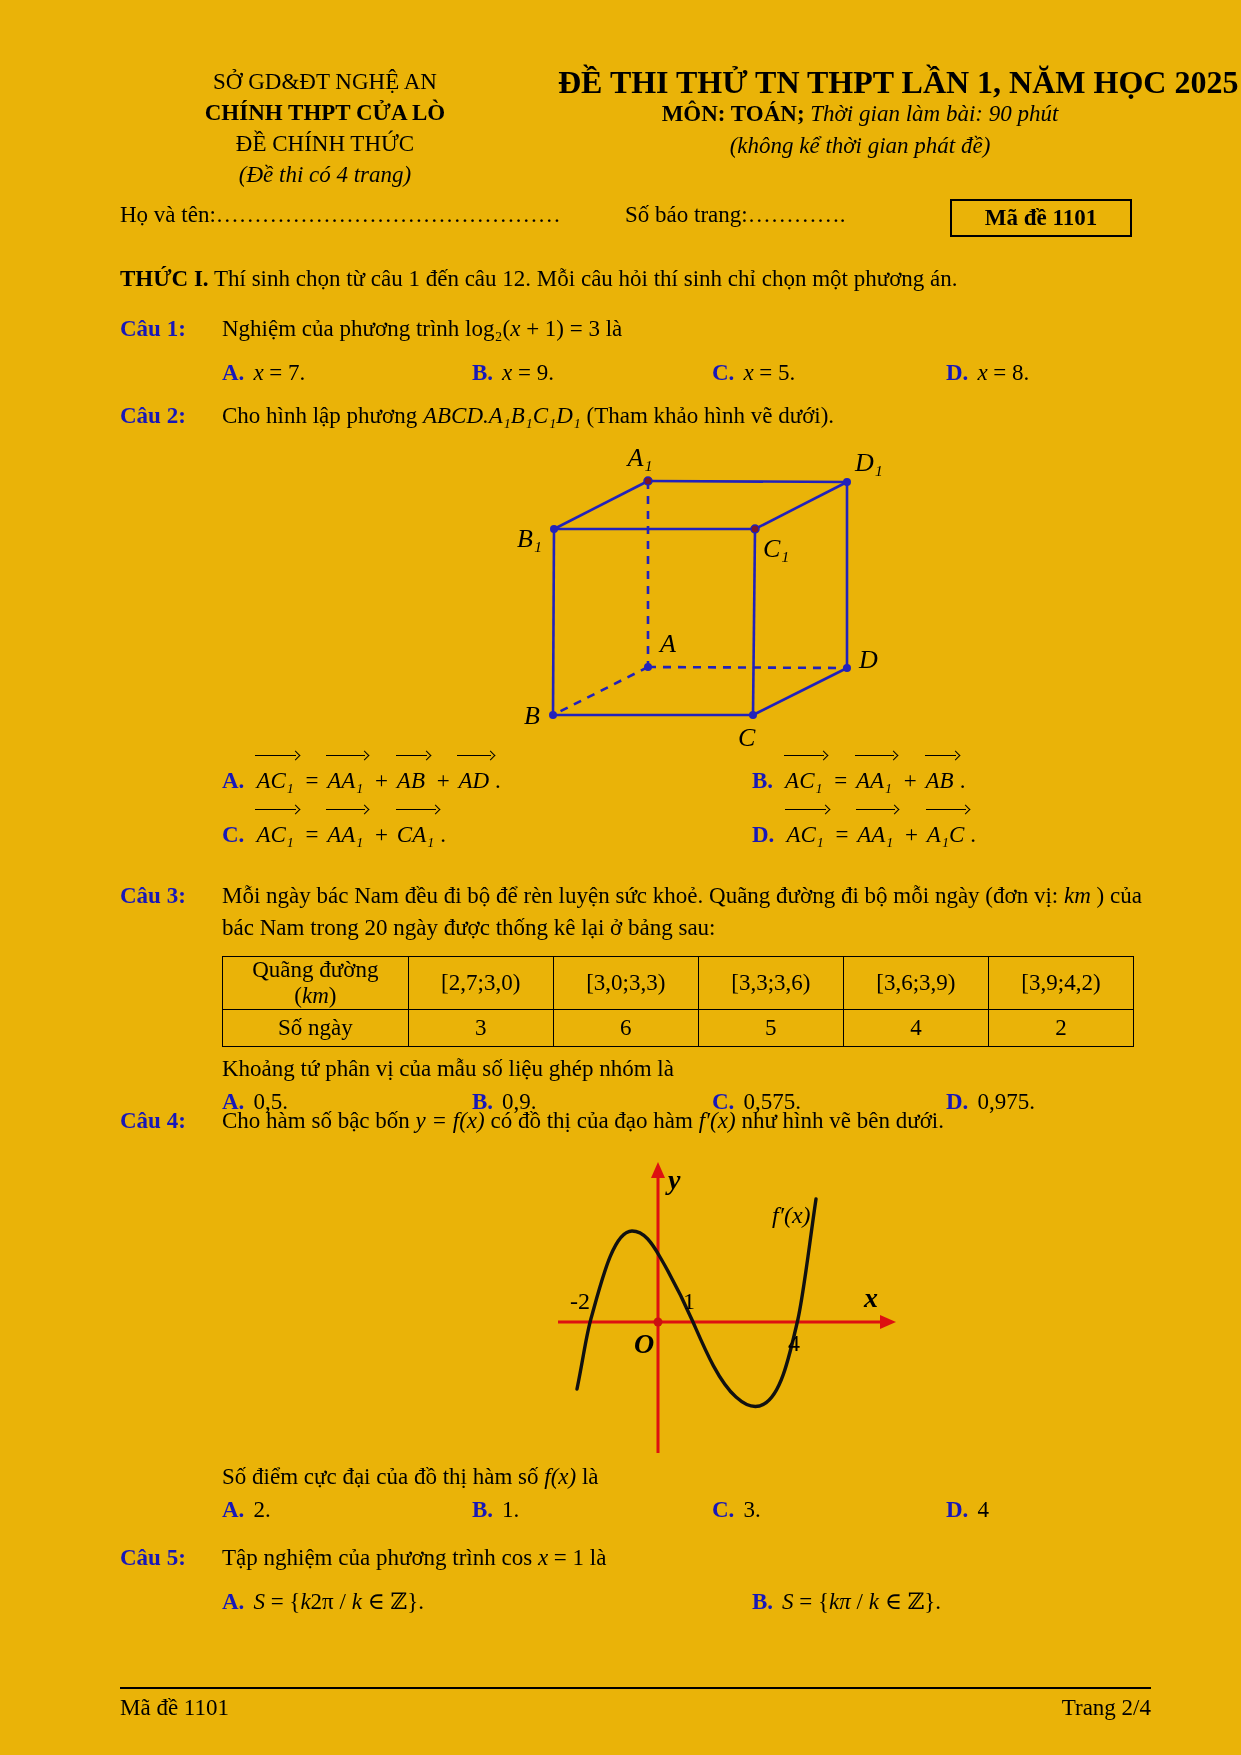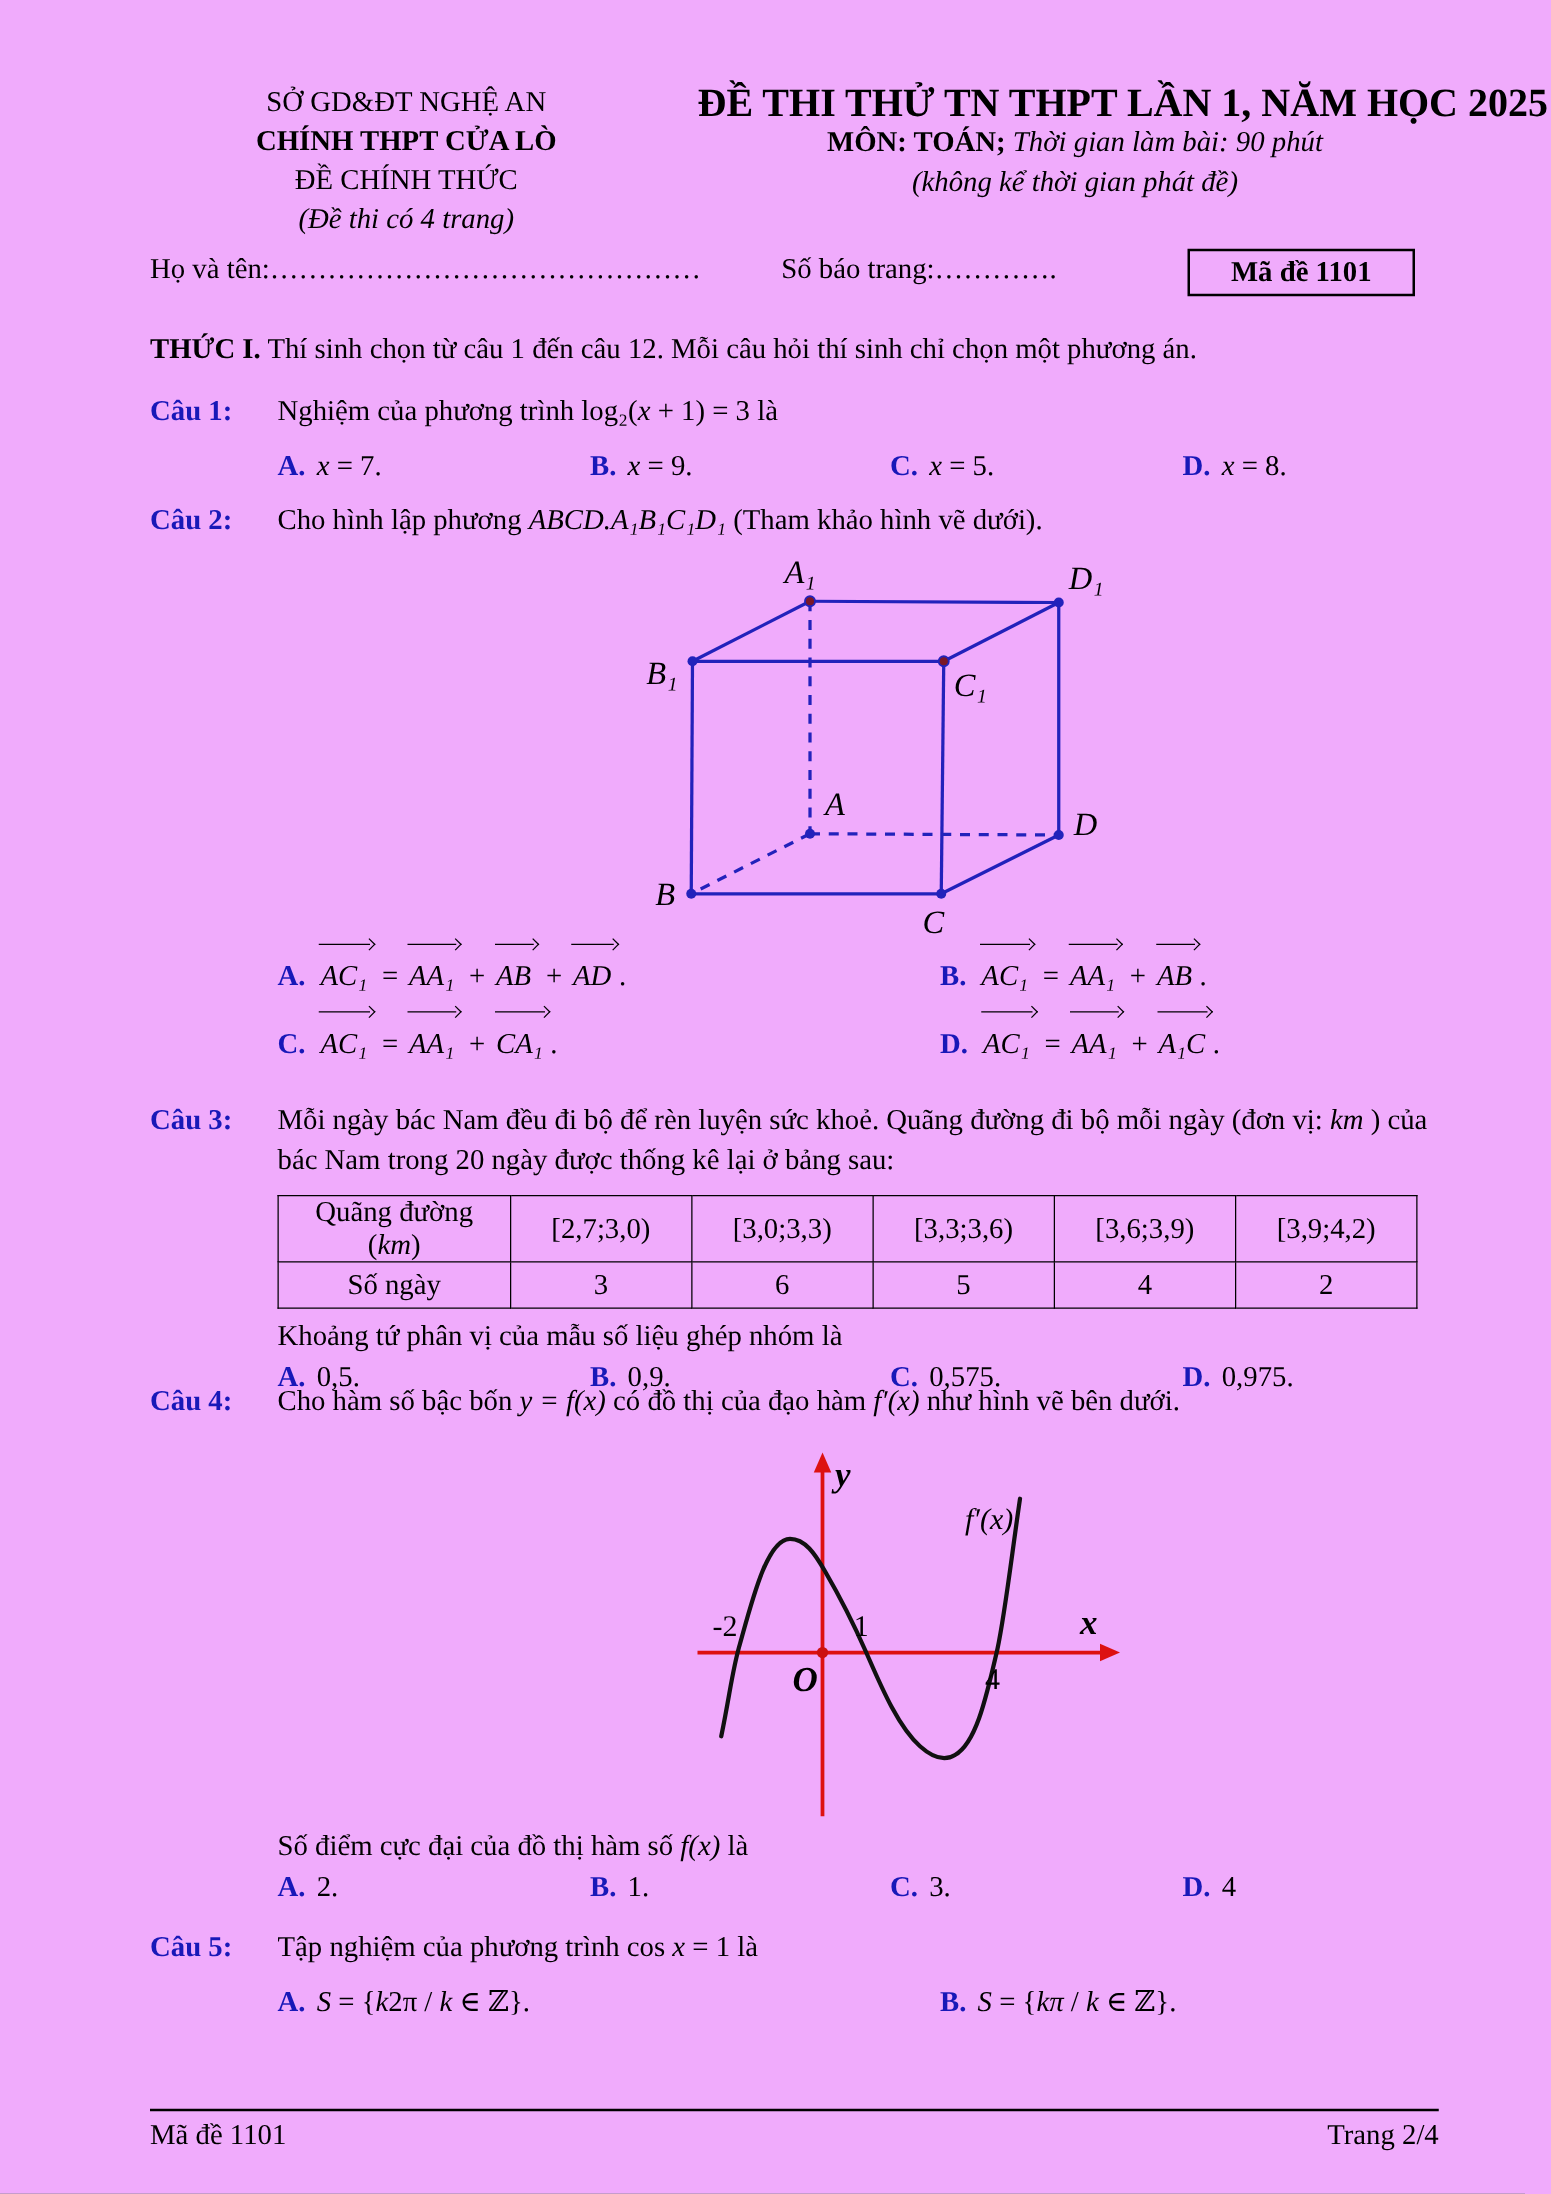--- a/index.html
+++ b/index.html
@@ -1,16 +1,16 @@
 <!DOCTYPE html>
 <html><head>
 <meta charset="utf-8">
 <style>
   html,body{margin:0;padding:0;background:#888;}
-  .page{position:relative;width:1241px;height:1755px;margin:0 auto;background:#f0abfc;
+  .page{position:relative;width:1241px;height:1755px;margin:0 auto;background:#eab308;
         font-family:"Liberation Serif","DejaVu Serif",serif;color:#000;font-size:23px;overflow:hidden;}
   .abs{position:absolute;}
   .center{text-align:center;}
   .b{font-weight:bold;}
   .i{font-style:italic;}
   .line{line-height:32px;}
   
   .hleft{left:170px;top:66px;width:310px;}
   .hleft div{line-height:31px;}
   .hright{left:558px;top:66px;width:604px;white-space:nowrap;}

